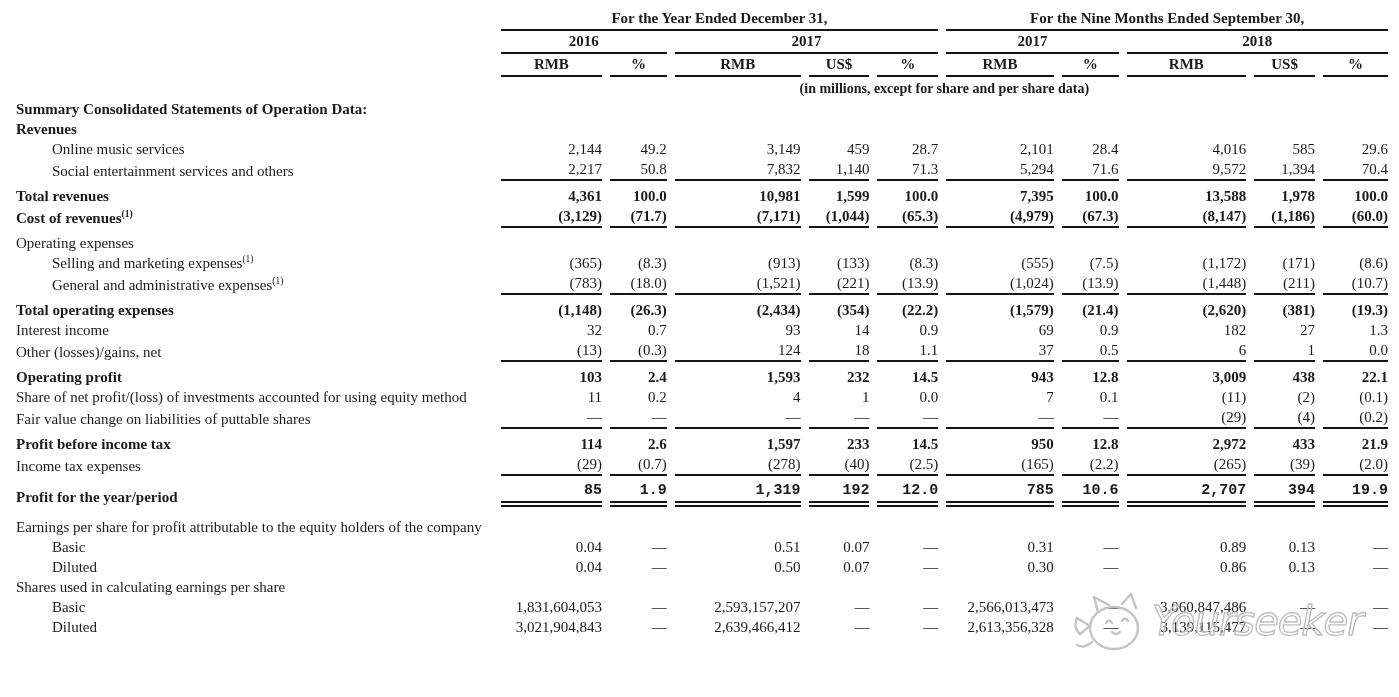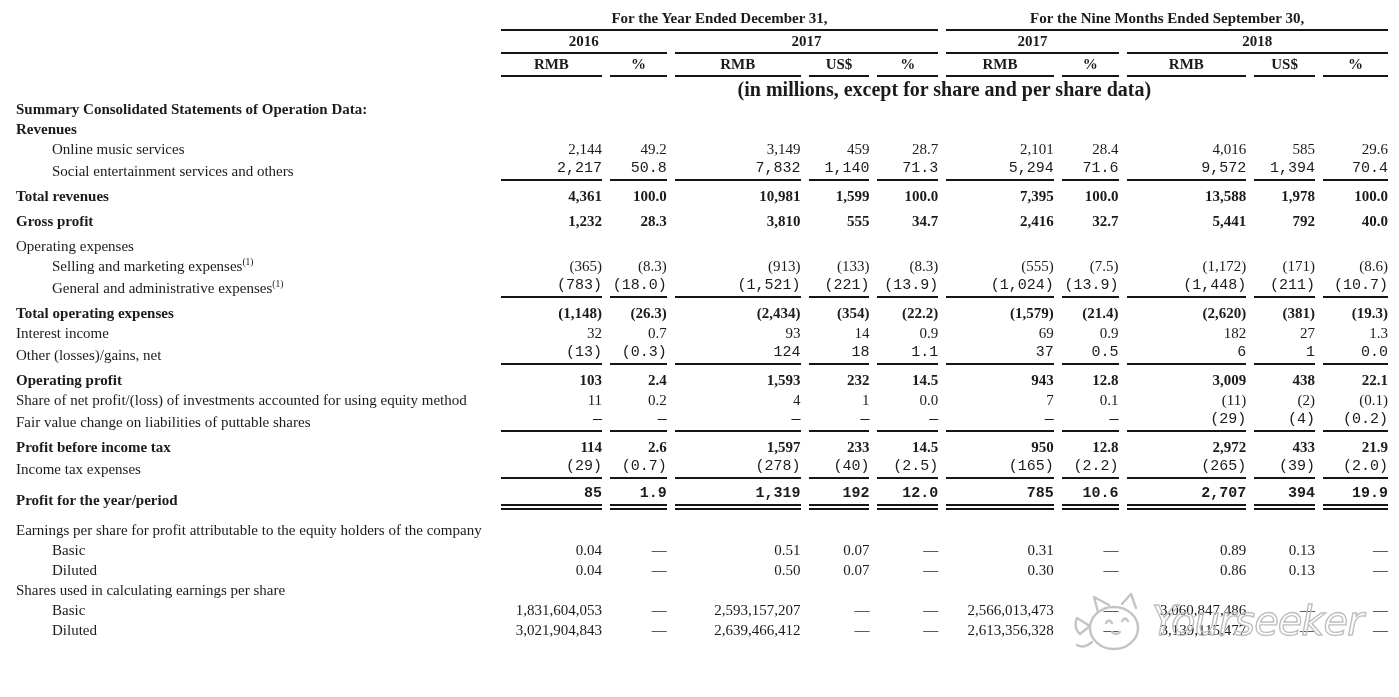--- a/index.html
+++ b/index.html
@@ -7,29 +7,29 @@
     width:1399px;height:697px;position:relative;overflow:hidden;
     font-family:"Liberation Serif", serif;color:#1b1b1b;
   }
   table{
     border-collapse:separate;border-spacing:8px 0;
     table-layout:fixed;width:1396px;margin-top:8px;
   }
   td,th{padding:0;vertical-align:bottom;font-size:15px;line-height:20px;}
   thead th{font-weight:bold;text-align:center;}
   .grp div,.yr div,.cur div{border-bottom:2px solid #151515;padding-bottom:1px;}
-  .note{font-weight:bold;font-size:20px;padding-top:2px;}
+  .note{font-weight:bold;font-size:14px;padding-top:2px;}
   .lbl{text-align:left;}
   tbody td.lbl{padding-left:26px;text-indent:-18px;}
   tbody tr.ind td.lbl{padding-left:62px;text-indent:-18px;}
   .num{text-align:right;white-space:nowrap;}
   tr.b td{font-weight:bold;}
   tr.sp td{padding-top:5px;}
   tr.sp2 td{padding-top:10px;}
-  tr.u1 td.num{border-bottom:2px solid #151515;font-family:Liberation Mono, monospace;}
+  tr.u1 td.num{border-bottom:2px solid #151515;}
   tr.u2 td.num{border-bottom:6px double #151515;font-family:Liberation Mono, monospace;}
   sup{font-size:9.5px;line-height:0;}
   
   .watermark{
     position:absolute;left:1072px;top:588px;height:66px;
     display:flex;align-items:center;gap:6px;pointer-events:none;font-style:italic;
   }
   .wm-text{
     font-family:"DejaVu Sans", sans-serif;font-size:40px;letter-spacing:-1px;
     color:#c9c9c9;white-space:nowrap;
@@ -177,32 +177,32 @@
         <td class="num">100.0</td>
         <td class="num">10,981</td>
         <td class="num">1,599</td>
         <td class="num">100.0</td>
         <td class="num">7,395</td>
         <td class="num">100.0</td>
         <td class="num">13,588</td>
         <td class="num">1,978</td>
         <td class="num">100.0</td>
       </tr>
-      <tr class="b sp">
-        <td class="lbl">Gross profit</td>
-        <td class="num">1,232</td>
-        <td class="num">28.3</td>
-        <td class="num">3,810</td>
-        <td class="num">555</td>
-        <td class="num">34.7</td>
-        <td class="num">2,416</td>
-        <td class="num">32.7</td>
-        <td class="num">5,441</td>
-        <td class="num">792</td>
-        <td class="num">40.0</td>
+      <tr class="b u1">
+        <td class="lbl">Cost of revenues<sup>(1)</sup></td>
+        <td class="num">(3,129)</td>
+        <td class="num">(71.7)</td>
+        <td class="num">(7,171)</td>
+        <td class="num">(1,044)</td>
+        <td class="num">(65.3)</td>
+        <td class="num">(4,979)</td>
+        <td class="num">(67.3)</td>
+        <td class="num">(8,147)</td>
+        <td class="num">(1,186)</td>
+        <td class="num">(60.0)</td>
       </tr>
       <tr class="sp">
         <td class="lbl">Operating expenses</td>
         <td class="num"></td>
         <td class="num"></td>
         <td class="num"></td>
         <td class="num"></td>
         <td class="num"></td>
         <td class="num"></td>
         <td class="num"></td>

